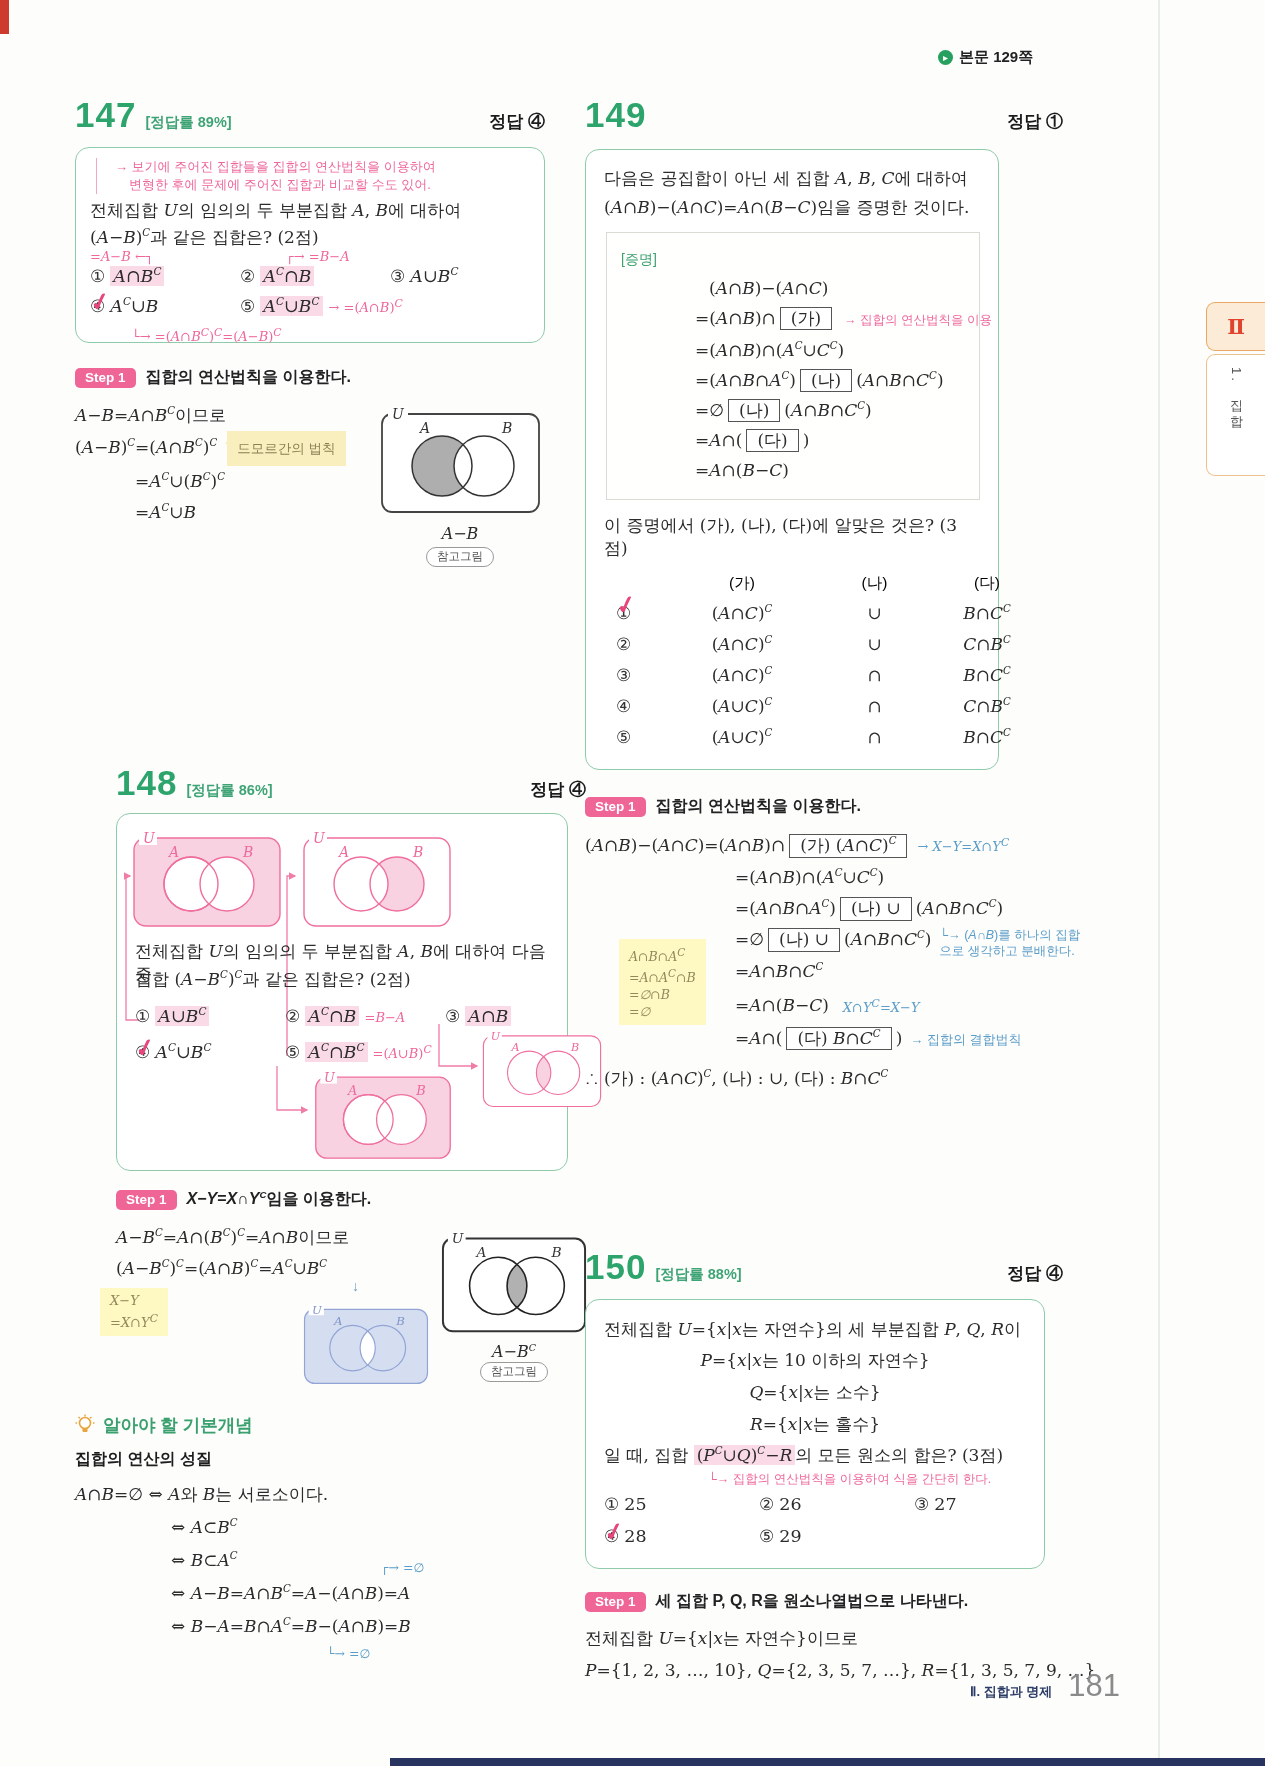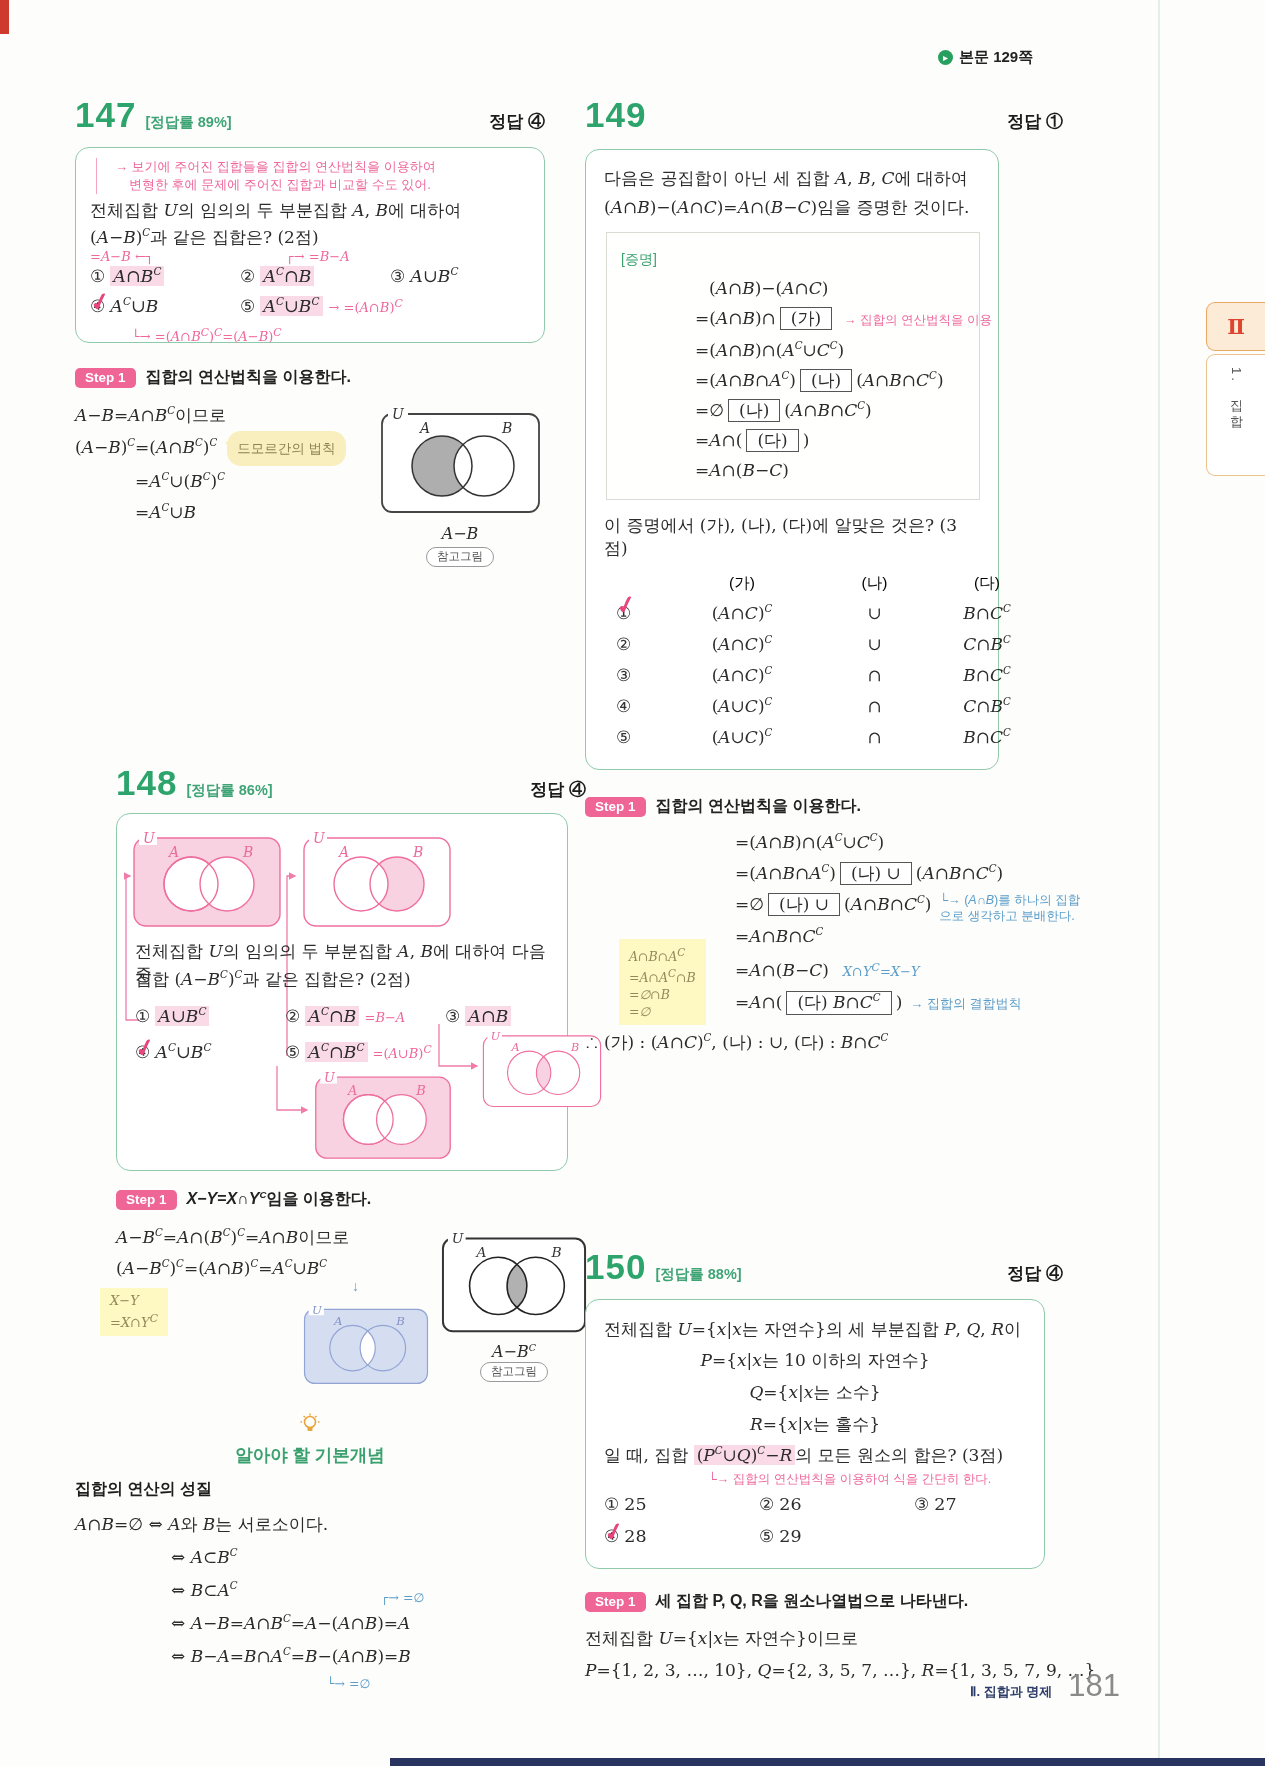--- a/index.html
+++ b/index.html
@@ -26,21 +26,21 @@
 
   .step-row { display: flex; align-items: center; gap: 10px; }
   .step-badge { background: #ee6596; color: #fff; font-weight: 700; font-size: 13.5px; padding: 2px 10px 3px; border-radius: 5px; white-space: nowrap; }
   .step-title { font-size: 16px; font-weight: 700; color: #222; }
 
   .num { font-size: 17px; color: #333; margin-right: 5px; position: relative; }
   .num.checked::after { content: "✓"; position: absolute; left: 0px; top: -9px; color: #e8457c; font-size: 24px; font-weight: 700; transform: rotate(-12deg); }
   .opt { white-space: nowrap; }
   .opt .math { font-size: 17.5px; }
 
-  .tag-yel { display: inline-block; background: #f9efbe; color: #8a8053; font-size: 13.5px; padding: 2px 10px; margin-left: 10px; position: relative; border-radius: 14px; }
+  .tag-yel { display: inline-block; background: #f9efbe; color: #8a8053; font-size: 13.5px; padding: 2px 10px; margin-left: 10px; position: relative; }
   .tag-yel::before { content: ""; position: absolute; left: -7px; top: 7px; border: 5px solid transparent; border-right: 7px solid #f9efbe; }
 
   .badge-ref { display: inline-block; border: 1px solid #9a9a9a; border-radius: 11px; font-size: 11.5px; color: #555; padding: 1px 10px 2px; background: #fff; }
 
   .venn-caption { text-align: center; font-size: 16px; margin-top: 2px; }
 
   .proof-box { border: 1px solid #d9dcd2; background: #fffffe; padding: 18px 14px 14px; }
   .proof-line { line-height: 30px; font-size: 17px; }
 
   .t-cell { display: inline-block; text-align: center; }
@@ -261,21 +261,21 @@
             <text x="38" y="33" fill="#333">A</text>
             <text x="114" y="33" fill="#333">B</text>
           </svg>
           <div class="math venn-caption"><i>A</i>−<i>B</i><sup><i>C</i></sup></div>
           <span class="badge-ref">참고그림</span>
         </div>
       </div>
     </section>
 
     <section style="position:absolute;left:0;top:1318px;width:470px;">
-      <div style="display:flex;align-items:center;gap:8px;flex-direction:column;">
+      <div style="display:flex;align-items:center;gap:8px;">
         <svg width="20" height="22" viewBox="0 0 20 22">
           <circle cx="10" cy="9" r="5.5" fill="#fff" stroke="#eaa43b" stroke-width="1.6"></circle>
           <rect x="7.5" y="14" width="5" height="4" rx="1" fill="#eaa43b"></rect>
           <path d="M10,0.5 V2.5 M2,9 H0.5 M19.5,9 H18 M3.5,3 L5,4.3 M16.5,3 L15,4.3" stroke="#eaa43b" stroke-width="1.4"></path>
         </svg>
         <span style="font-size:17.5px;font-weight:800;color:#3aa06d;">알아야 할 기본개념</span>
       </div>
       <div style="margin-top:12px;font-size:16px;font-weight:700;color:#1d1d1d;">집합의 연산의 성질</div>
       <div style="position:relative;margin-top:8px;">
         <div class="math" style="font-size:17px;line-height:33px;"><i>A</i>∩<i>B</i>=∅ ⇔ <i>A</i>와 <i>B</i>는 서로소이다.</div>
@@ -349,20 +349,21 @@
           </div>
         </div>
       </div>
 
       <div class="step-row" style="margin-top:26px;">
         <span class="step-badge">Step 1</span>
         <span class="step-title">집합의 연산법칙을 이용한다.</span>
       </div>
 
       <div style="position:relative;margin-top:10px;">
+        <div class="d-line"><span class="math" style="font-size:17px;">(<i>A</i>∩<i>B</i>)−(<i>A</i>∩<i>C</i>)=(<i>A</i>∩<i>B</i>)∩<span class="mbox">(가) (<i>A</i>∩<i>C</i>)<sup><i>C</i></sup></span></span><span class="note-blue" style="font-size:13px;margin-left:6px;">→ <i>X</i>−<i>Y</i>=<i>X</i>∩<i>Y</i><sup><i>C</i></sup></span></div>
         <div class="math d-line" style="margin-left:150px;">=(<i>A</i>∩<i>B</i>)∩(<i>A</i><sup><i>C</i></sup>∪<i>C</i><sup><i>C</i></sup>)</div>
         <div class="math d-line" style="margin-left:150px;">=(<i>A</i>∩<i>B</i>∩<i>A</i><sup><i>C</i></sup>)<span class="mbox">(나) ∪</span>(<i>A</i>∩<i>B</i>∩<i>C</i><sup><i>C</i></sup>)</div>
         <div class="d-line" style="margin-left:150px;"><span class="math" style="font-size:17px;">=∅<span class="mbox">(나) ∪</span>(<i>A</i>∩<i>B</i>∩<i>C</i><sup><i>C</i></sup>)</span><span class="d-note2">└→ (<i>A</i>∩<i>B</i>)를 하나의 집합
 으로 생각하고 분배한다.</span></div>
         <div class="math d-line" style="margin-left:150px;">=<i>A</i>∩<i>B</i>∩<i>C</i><sup><i>C</i></sup></div>
         <div class="d-line" style="margin-left:150px;"><span class="math" style="font-size:17px;">=<i>A</i>∩(<i>B</i>−<i>C</i>)</span><span class="note-blue" style="font-size:13px;margin-left:14px;"><i>X</i>∩<i>Y</i><sup><i>C</i></sup>=<i>X</i>−<i>Y</i></span></div>
         <div class="d-line" style="margin-left:150px;"><span class="math" style="font-size:17px;">=<i>A</i>∩(<span class="mbox">(다) <i>B</i>∩<i>C</i><sup><i>C</i></sup></span>)</span><span class="note-blue" style="font-size:13px;margin-left:8px;font-family:'Liberation Sans',sans-serif;">→ 집합의 결합법칙</span></div>
         <div class="sticky" style="position:absolute;left:34px;top:112px;font-size:12.5px;line-height:17px;padding:5px 10px;"><i>A</i>∩<i>B</i>∩<i>A</i><sup><i>C</i></sup>
 =<i>A</i>∩<i>A</i><sup><i>C</i></sup>∩<i>B</i>
 =∅∩<i>B</i>

